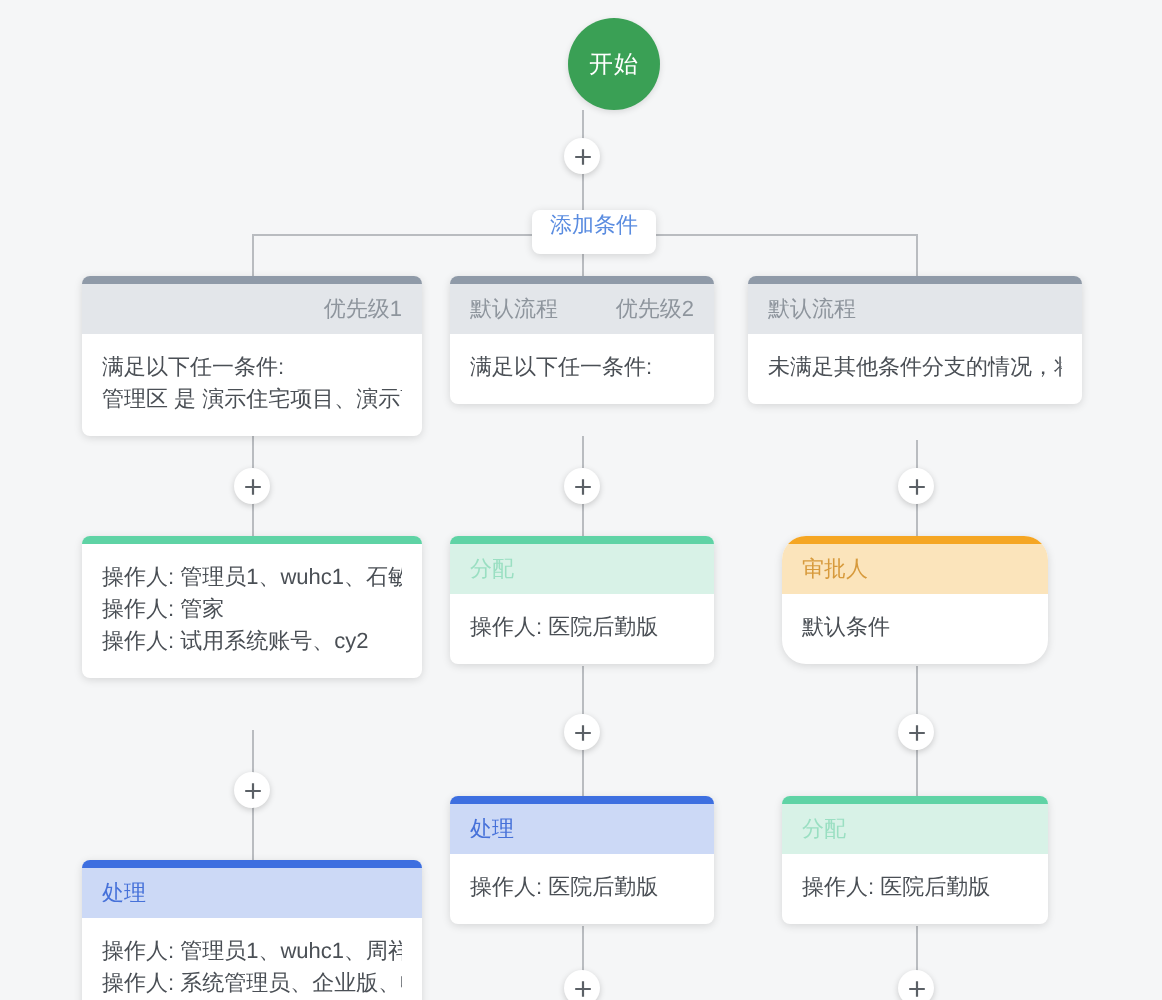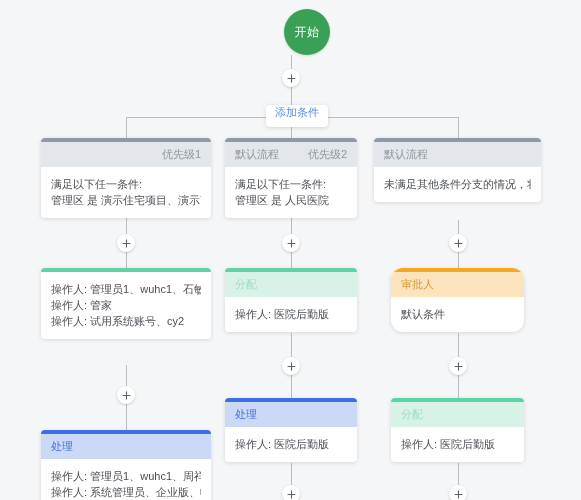--- a/index.html
+++ b/index.html
@@ -218,21 +218,20 @@
   </div>
 
   <div class="card cond" style="left:225px; top:138px; width:132px;">
     <div class="accent"></div>
     <div class="hdr">
       <span class="hdr-left">默认流程</span>
       <span class="hdr-right">优先级2</span>
     </div>
     <div class="body">
       <div class="row">满足以下任一条件:</div>
-      <div class="row">管理区 是 人民医院</div>
     </div>
   </div>
 
   <div class="vline" style="left:291px; top:218px; height:16px;"></div>
   <div class="plus-btn" style="left:282px; top:234px;">
     <svg width="9" height="9" viewBox="0 0 9 9">
       <path d="M4.5 0.6 V8.4 M0.6 4.5 H8.4" stroke="#5b6066" stroke-width="1.1" fill="none"></path>
     </svg>
   </div>
   <div class="vline" style="left:291px; top:252px; height:16px;"></div>

